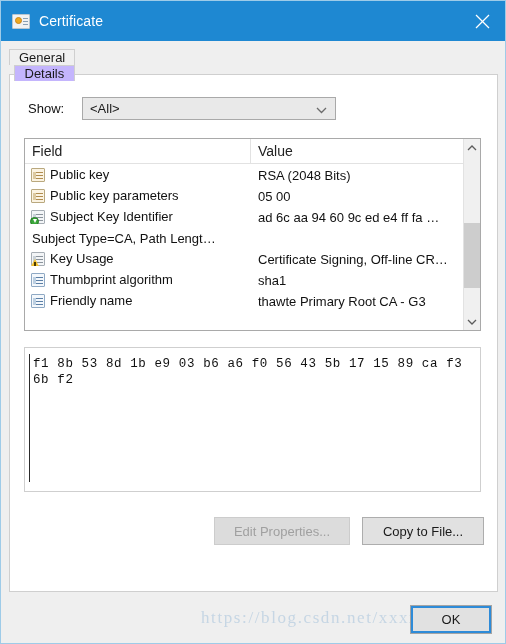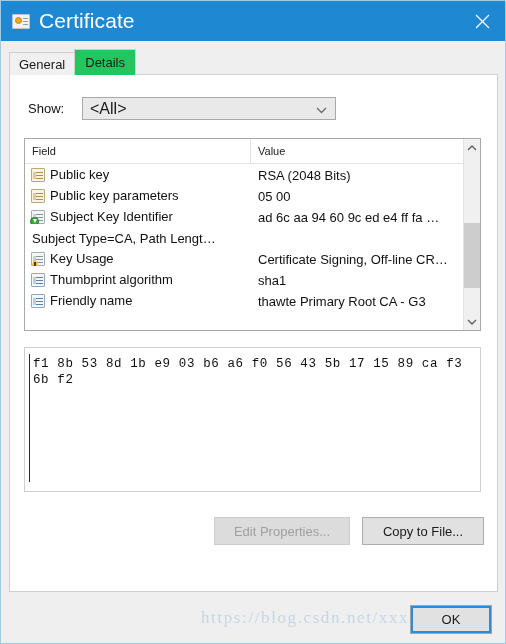--- a/index.html
+++ b/index.html
@@ -60,21 +60,21 @@
   .title-icon::after {
     content: "";
     position: absolute;
     left: 10px; top: 3px;
     width: 5px; height: 1px;
     background: #8aa0b4;
     box-shadow: 0 3px 0 0 #8aa0b4, 0 6px 0 0 #8aa0b4;
   }
   .title-text {
     color: #ffffff;
-    font-size: 21px;
+    font-size: 14px;
     margin-left: 9px;
     letter-spacing: 0.1px;
   }
   .close-btn {
     position: absolute;
     right: 0; top: 0;
     width: 46px;
     height: 40px;
     display: flex;
     align-items: center;
@@ -84,37 +84,38 @@
 
   
   .tabstrip {
     position: absolute;
     left: 8px;
     top: 48px;
     height: 26px;
     display: flex;
     align-items: flex-end;
     z-index: 3;
+    flex-direction: column;
   }
   .tab {
     height: 23px;
     padding: 0 9px;
     box-sizing: border-box;
     background: #f0f0f0;
     border: 1px solid #cfcfcf;
     border-bottom: none;
     font-size: 13px;
     color: #1a1a1a;
     display: flex;
     align-items: center;
     margin-right: -1px;
     position: relative;
   }
   .tab.active {
-    background: #22c55e;
+    background: #c4b5fd;
     height: 26px;
     border-color: #cfcfcf;
     z-index: 4;
     padding: 0 10px;
   }
 
   
   .tabpanel {
     position: absolute;
     left: 8px;
@@ -144,21 +145,21 @@
     width: 254px;
     height: 23px;
     background: #e9e9e9;
     border: 1px solid #a9a9a9;
     box-sizing: border-box;
     display: flex;
     align-items: center;
     position: relative;
   }
   .combobox-value {
-    font-size: 16px;
+    font-size: 13px;
     color: #1a1a1a;
     margin-left: 7px;
   }
   .combo-arrow {
     position: absolute;
     right: 8px;
     top: 50%;
     transform: translateY(-50%);
   }
 
@@ -175,21 +176,21 @@
     overflow: hidden;
   }
   .lv-header {
     display: flex;
     height: 25px;
     border-bottom: 1px solid #e2e2e2;
     background: #ffffff;
     box-sizing: border-box;
   }
   .lv-header .col {
-    font-size: 11px;
+    font-size: 14px;
     color: #222;
     display: flex;
     align-items: center;
     padding-left: 7px;
     box-sizing: border-box;
   }
   .lv-header .col-field { width: 226px; border-right: 1px solid #e2e2e2; }
   .lv-header .col-value { flex: 1; }
 
   .lv-body {

